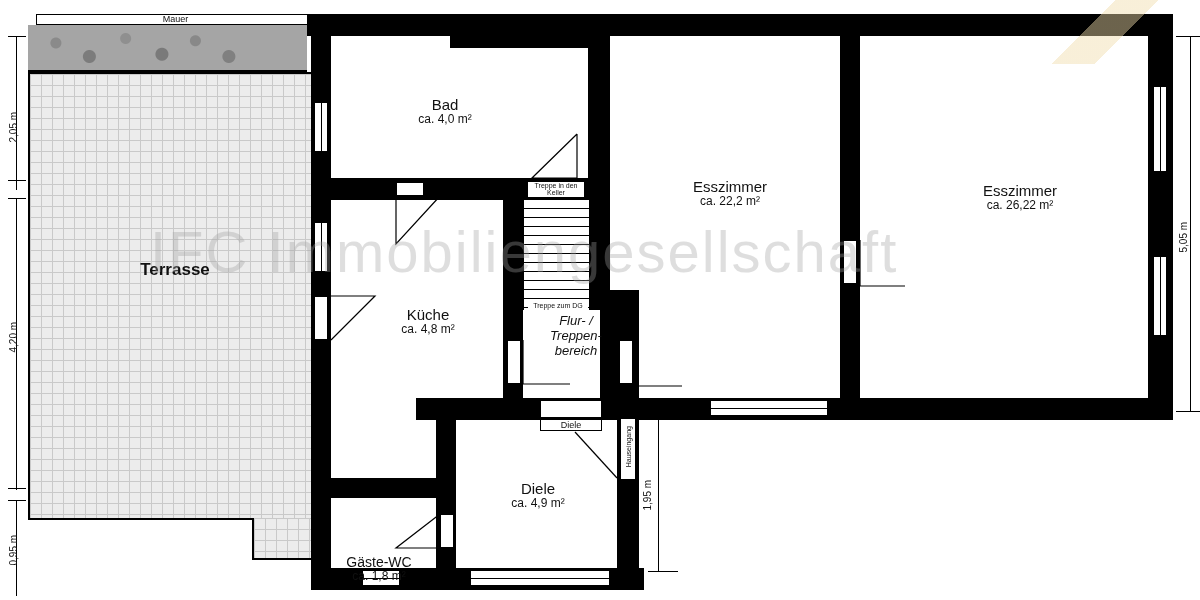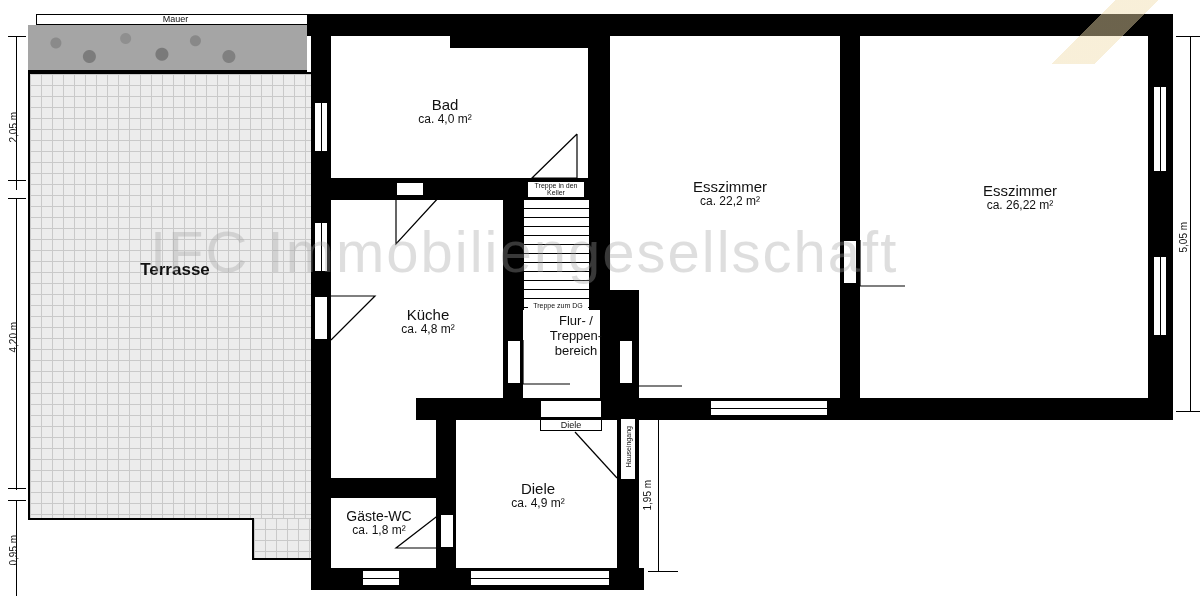--- a/index.html
+++ b/index.html
@@ -142,29 +142,29 @@
   <span class="room-area">ca. 22,2 m²</span>
 </div>
 <div class="label" style="left:950px;top:182px;width:140px;">
   <span class="room-name">Esszimmer</span>
   <span class="room-area">ca. 26,22 m²</span>
 </div>
 <div class="label" style="left:378px;top:306px;width:100px;">
   <span class="room-name">Küche</span>
   <span class="room-area">ca. 4,8 m²</span>
 </div>
-<div class="label" style="left:548px;top:314px;width:56px;">
+<div class="label" style="left:548px;top:314px;width:56px;font-style:italic;">
   <span class="room-name" style="font-size:13px;">Flur- / Treppen-bereich</span>
 </div>
 <div class="label" style="left:488px;top:480px;width:100px;">
   <span class="room-name">Diele</span>
   <span class="room-area">ca. 4,9 m²</span>
 </div>
 <div class="label" style="left:334px;top:508px;width:90px;">
-  <span class="room-name" style="font-size:14px;">Gäste-WC</span>
+  <span class="room-name" style="font-size:14px;margin-top:46px;">Gäste-WC</span>
   <span class="room-area">ca. 1,8 m²</span>
 </div>
 
 <div class="dim-v" style="left:1190px;top:36px;height:376px;"></div>
 <div class="dim-tick" style="left:1176px;top:36px;width:24px;"></div>
 <div class="dim-tick" style="left:1176px;top:411px;width:24px;"></div>
 <div class="dim-text" style="left:1158px;top:222px;width:50px;">5,05 m</div>
 
 <div class="dim-v" style="left:658px;top:420px;height:152px;"></div>
 <div class="dim-tick" style="left:648px;top:571px;width:30px;"></div>

